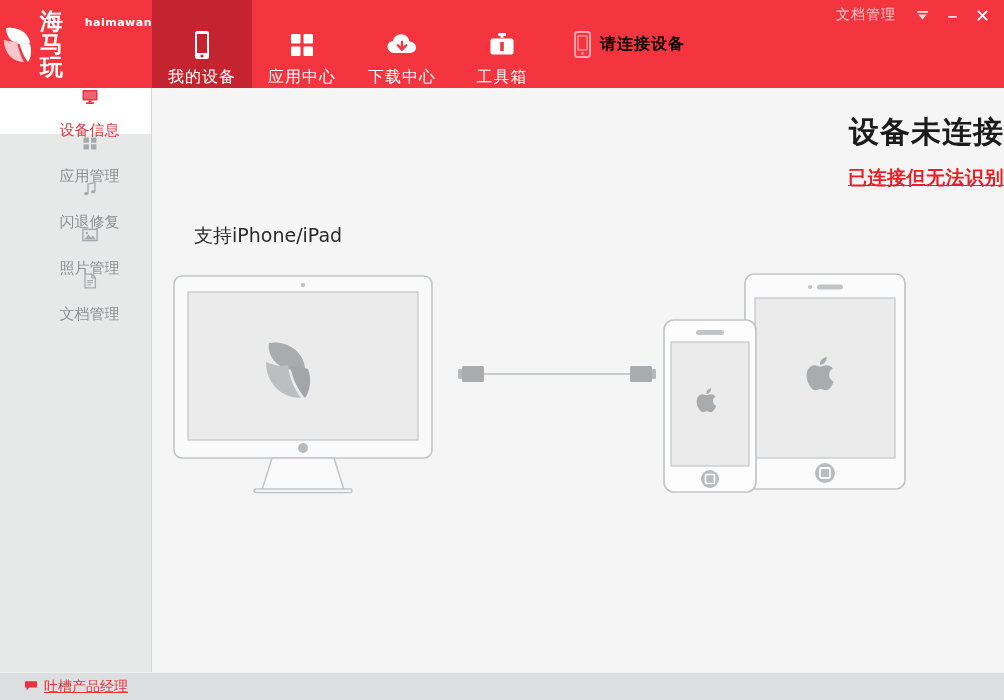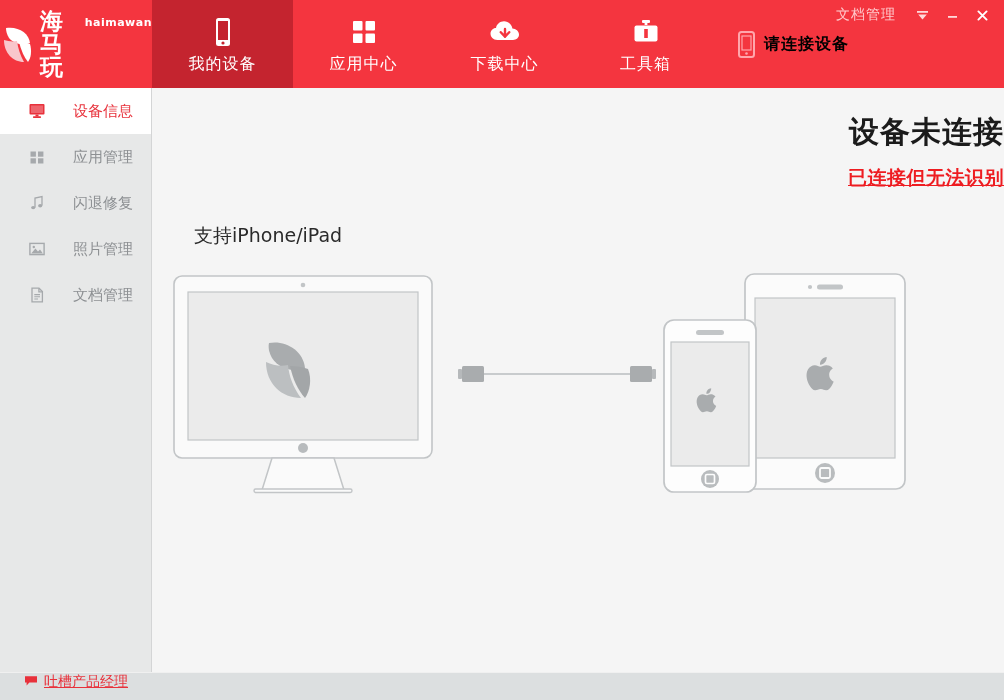--- a/index.html
+++ b/index.html
@@ -43,23 +43,23 @@
     font-family: "DejaVu Sans", "Liberation Sans", sans-serif;
   }
   .logo-en {
     font-size: 11px; font-weight: bold; color: #ffffff;
     letter-spacing: 0.5px; margin-top: 7px;
     font-family: "DejaVu Sans", "Liberation Sans", sans-serif;
   }
 
   .nav { display: flex; align-items: stretch; }
   .nav-item {
-    width: 141px;
+    width: 100px;
     display: flex; flex-direction: column;
-    align-items: center; justify-content: center;
+    align-items: center; justify-content: flex-end;
     gap: 7px;
     color: #ffffff;
     cursor: pointer;
     padding-top: 4px;
   }
   .nav-item.active { background: #c4242f; }
   .nav-icon { height: 30px; display: flex; align-items: center; justify-content: center; }
   .nav-label {
     font-size: 16px; color: #ffffff; letter-spacing: 1px;
     font-family: "DejaVu Sans", "Liberation Sans", sans-serif;
@@ -99,26 +99,27 @@
 
   .sidebar {
     width: 152px; flex: 0 0 152px;
     background: #e7e8e8;
     border-right: 1px solid #d4d5d6;
     padding-top: 0;
   }
   .side-item {
     height: 46px;
     display: flex; align-items: center;
-    gap: 28px;
+    gap: 16px;
     padding-left: 28px;
     cursor: pointer;
     color: #8d9093;
     font-size: 15px;
     font-family: "DejaVu Sans", "Liberation Sans", sans-serif;
+    flex-direction: column;
   }
   .side-item.active {
     background: #ffffff;
     color: #e8323c;
   }
   .side-icon { width: 17px; height: 17px; display: flex; align-items: center; justify-content: center; flex: 0 0 17px; }
 
   
   .main {
     flex: 1 1 auto;
@@ -148,21 +149,21 @@
   .illustration {
     position: absolute;
     left: 10px; top: 180px;
     width: 800px; height: 260px;
   }
 
   
   .footer {
     height: 28px; flex: 0 0 28px;
     background: #dcdfe0;
-    display: flex; 
+    display: flex; align-items: center;
     padding-left: 24px;
     gap: 6px;
     border-top: 1px solid #f0f0f0;
   }
   .footer-link {
     font-size: 14px; color: #e8313b;
     text-decoration: underline; cursor: pointer;
     font-family: "DejaVu Sans", "Liberation Sans", sans-serif;
   }
 </style>

